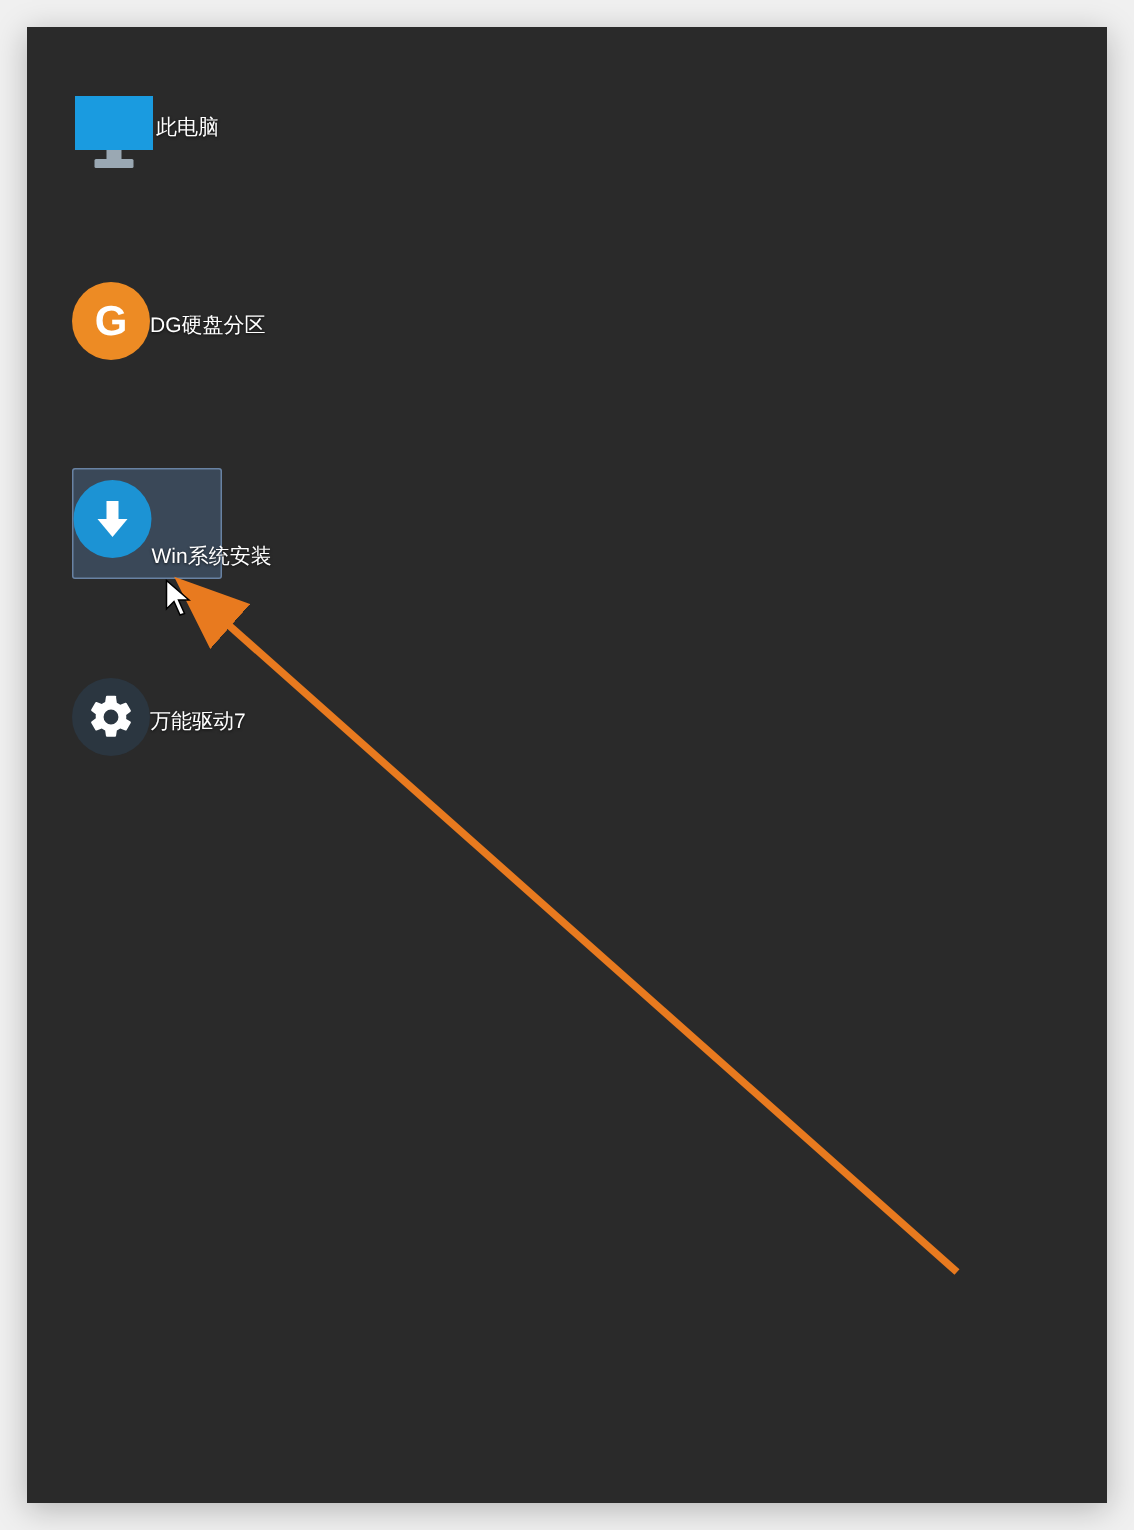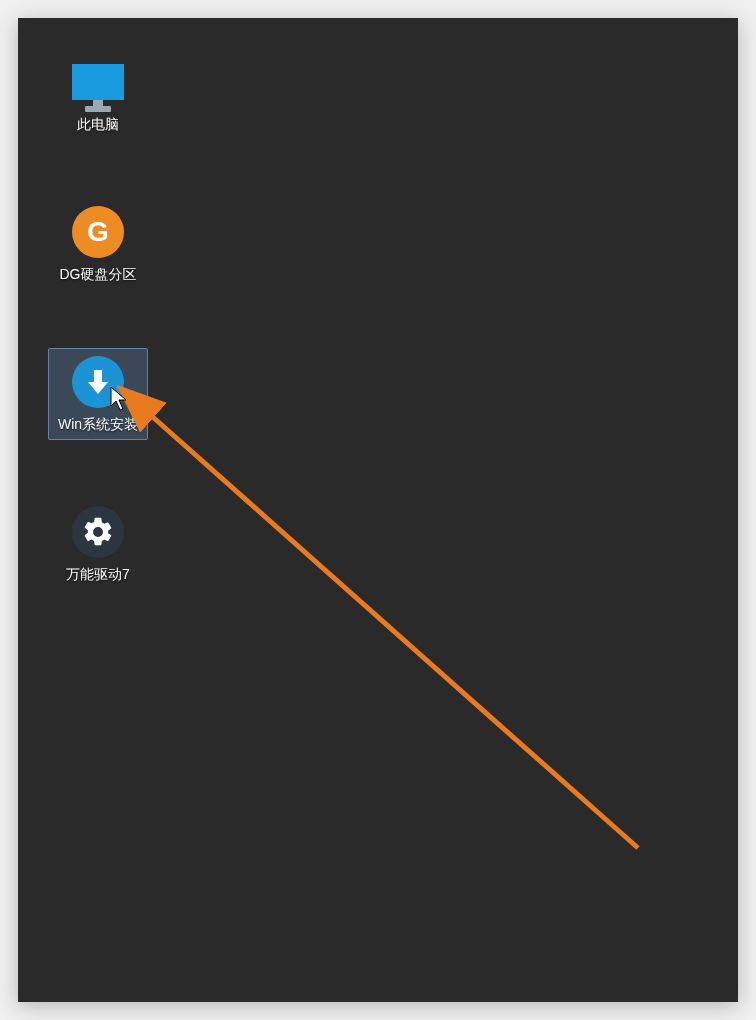--- a/index.html
+++ b/index.html
@@ -23,31 +23,32 @@
     .desktop {
       position: relative;
       width: 100%;
       height: 100%;
       padding-top: 30px;
       padding-left: 30px;
     }
     .desktop-icon {
       width: 100px;
       display: flex;
-      flex-direction: column;
+      flex-direction: row;
       align-items: center;
       margin-bottom: 58px;
       cursor: pointer;
       padding: 6px 0;
       border-radius: 2px;
     }
     .desktop-icon.selected {
       background: rgba(120,180,255,0.22);
       border: 1px solid rgba(160,200,255,0.45);
       padding: 5px 0;
+      align-items: flex-end;
     }
     .icon-box {
       width: 56px;
       height: 56px;
       display: flex;
       align-items: center;
       justify-content: center;
       margin-bottom: 6px;
       position: relative;
     }

